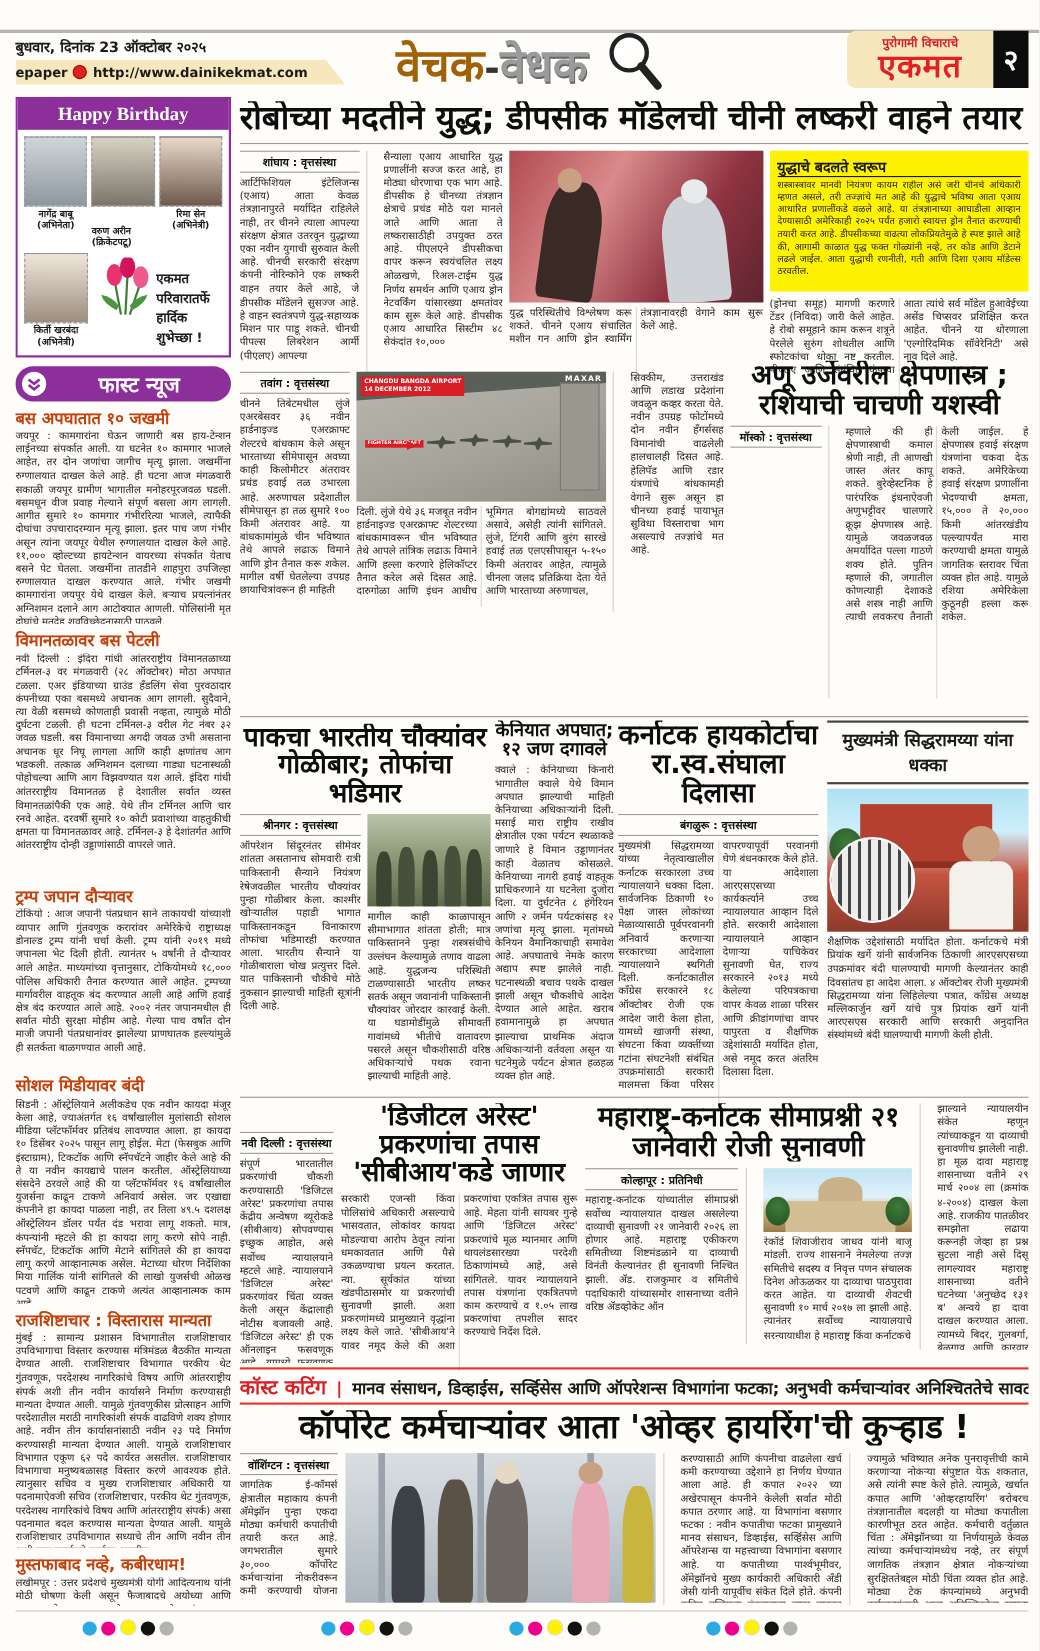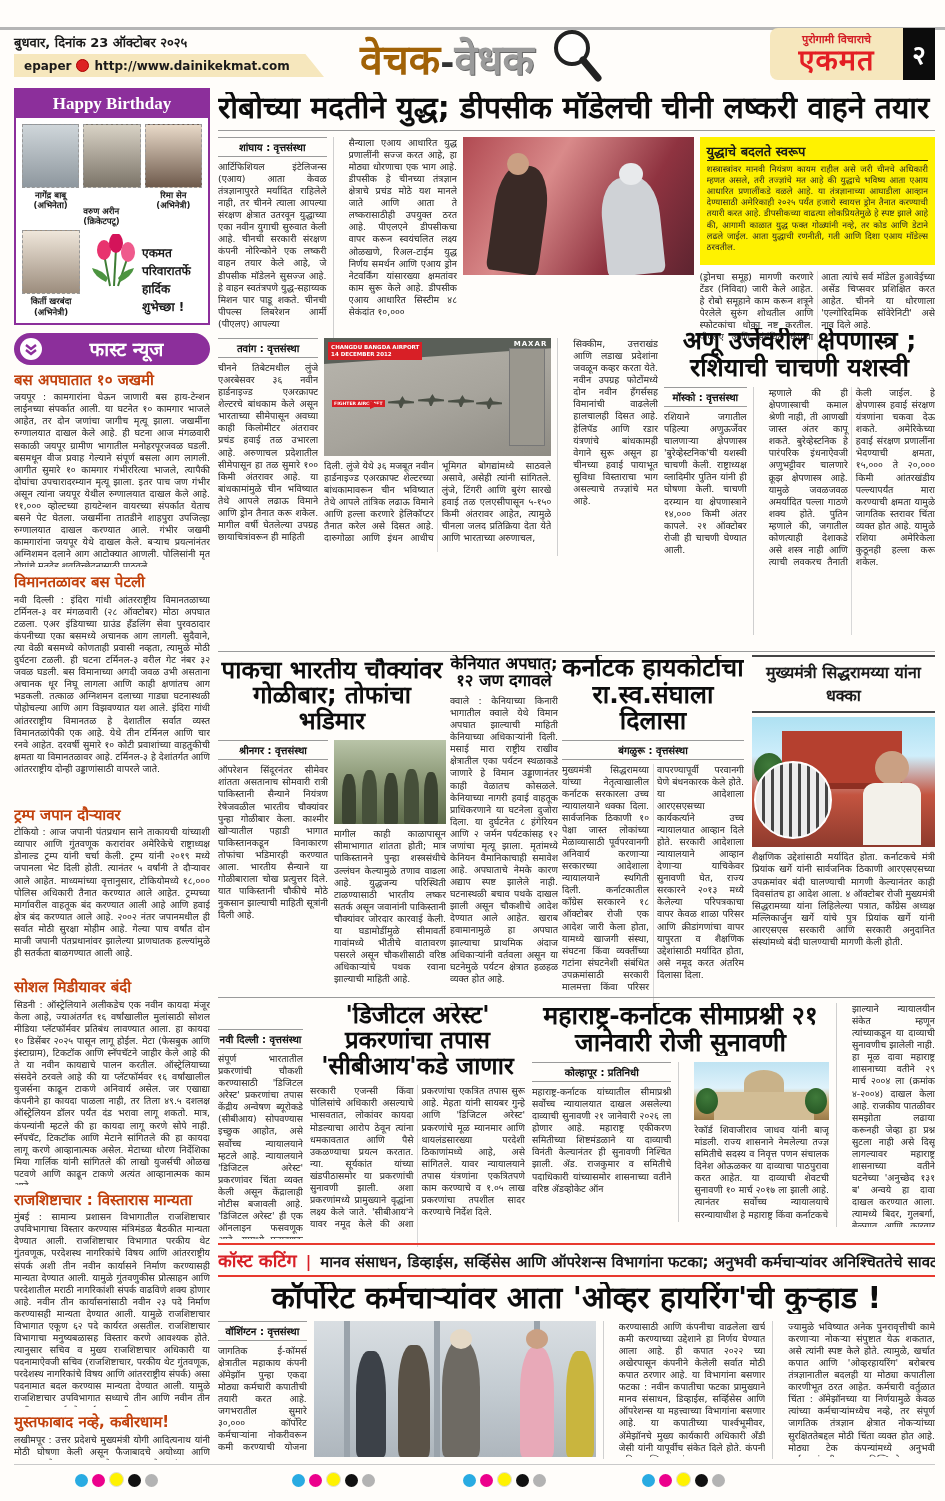--- a/index.html
+++ b/index.html
@@ -23,21 +23,21 @@
        clip-path:polygon(0 45%,45% 35%,55% 0,65% 35%,100% 45%,100% 60%,60% 65%,52% 100%,46% 100%,40% 65%,0 60%);}
   .tree{position:absolute;background:radial-gradient(circle at 50% 35%,#3f7a3a,#235222);border-radius:50%;}
 </style>
 </head>
 <body>
 
 <div id="paper">
 
   <div class="abs" style="left:0;top:27px;width:945px;height:3px;background:#b5b5b5;"></div>
   <div class="abs" style="left:14px;top:33px;font-size:13px;font-weight:bold;">बुधवार, दिनांक 23 ऑक्टोबर २०२५</div>
-  <div class="abs band" style="left:14px;top:54px;width:300px;height:23px;clip-path:polygon(0 0,94% 0,100% 100%,0 100%);display:flex;align-items:center;padding-left:10px;">
+  <div class="abs band" style="left:14px;top:54px;width:300px;height:23px;clip-path:polygon(0 0,94% 0,100% 100%,0 100%);display:flex;align-items:center;">
     <span style="font-size:12px;font-weight:bold;">epaper</span>
     <span style="display:inline-block;width:11px;height:11px;border-radius:50%;background:#d22;margin:0 5px;border:1px solid #a00;"></span>
     <span style="font-size:12px;font-weight:bold;">http://www.dainikekmat.com</span>
   </div>
   <div class="abs" style="left:360px;top:30px;width:260px;height:50px;white-space:nowrap;">
     <span style="font-size:41px;font-weight:bold;color:#a16207;">वेचक</span><span style="font-size:34px;font-weight:bold;color:#333;">-</span><span style="font-size:41px;font-weight:bold;color:#9b9b9b;text-shadow:1px 1px 0 #666;">वेधक</span>
   </div>
   <svg class="abs" style="left:548px;top:26px;" width="56" height="58" viewBox="0 0 56 58">
     <circle cx="24" cy="22" r="16" fill="rgba(255,255,255,0.5)" stroke="#222" stroke-width="4"></circle>
     <line x1="35" y1="34" x2="50" y2="52" stroke="#222" stroke-width="7" stroke-linecap="round"></line>
@@ -135,20 +135,21 @@
       <div class="colrule" style="width:112px;">
         <div class="bt" style="height:226px;">सैन्याला एआय आधारित युद्ध प्रणालींनी सज्ज करत आहे, हा मोठ्या धोरणाचा एक भाग आहे. डीपसीक हे चीनच्या तंत्रज्ञान क्षेत्राचे प्रचंड मोठे यश मानले जाते आणि आता ते लष्करासाठीही उपयुक्त ठरत आहे. पीएलएने डीपसीकचा वापर करून स्वयंचलित लक्ष्य ओळखणे, रिअल-टाईम युद्ध निर्णय समर्थन आणि एआय ड्रोन नेटवर्किंग यांसारख्या क्षमतांवर काम सुरू केले आहे. डीपसीक एआय आधारित सिस्टीम ४८ सेकंदांत १०,०००</div>
       </div>
       <div style="width:238px;">
         <div class="photo" style="height:138px;background:linear-gradient(120deg,#b14a52 0%,#d98a8a 35%,#8f3340 70%,#5d2430 100%);">
           <div class="sil" style="left:30px;top:28px;width:52px;height:108px;background:#3a2a26;transform:rotate(8deg);"></div>
           <div class="sil" style="left:44px;top:16px;width:22px;height:22px;border-radius:50%;background:#caa083;"></div>
           <div class="sil" style="left:140px;top:40px;width:58px;height:98px;background:#cfd2d6;transform:rotate(-6deg);"></div>
           <div class="sil" style="left:156px;top:26px;width:24px;height:22px;border-radius:50%;background:#e8eaec;"></div>
         </div>
+        <div class="bt two-col" style="height:80px;margin-top:4px;">युद्ध परिस्थितीचे विश्लेषण करू शकते. चीनने एआय संचालित मशीन गन आणि ड्रोन स्वार्मिंग तंत्रज्ञानावरही वेगाने काम सुरू केले आहे.</div>
       </div>
       <div style="width:243px;">
         <div style="background:#fff200;padding:5px 7px;height:118px;overflow:hidden;">
           <div style="font-weight:bold;font-size:13px;border-bottom:1px solid #111;margin-bottom:3px;">युद्धाचे बदलते स्वरूप</div>
           <div class="bt" style="font-size:8.6px;">शस्त्रास्त्रांवर मानवी नियंत्रण कायम राहील असे जरी चीनचे अधिकारी म्हणत असले, तरी तज्ज्ञांचे मत आहे की युद्धाचे भविष्य आता एआय आधारित प्रणालींकडे वळले आहे. या तंत्रज्ञानाच्या आघाडीला आव्हान देण्यासाठी अमेरिकाही २०२५ पर्यंत हजारो स्वायत्त ड्रोन तैनात करण्याची तयारी करत आहे. डीपसीकच्या वाढत्या लोकप्रियतेमुळे हे स्पष्ट झाले आहे की, आगामी काळात युद्ध फक्त गोळ्यांनी नव्हे, तर कोड आणि डेटाने लढले जाईल. आता युद्धाची रणनीती, गती आणि दिशा एआय मॉडेल्स ठरवतील.</div>
         </div>
         <div class="bt two-col" style="height:96px;margin-top:6px;">(ड्रोनचा समूह) मागणी करणारे टेंडर (निविदा) जारी केले आहेत. हे रोबो समूहाने काम करून शत्रूने पेरलेले सुरुंग शोधतील आणि स्फोटकांचा धोका नष्ट करतील. पीएलए आणि संबंधित कंपन्या आता त्यांचे सर्व मॉडेल हुआवेईच्या असेंड चिप्सवर प्रशिक्षित करत आहेत. चीनने या धोरणाला 'एल्गोरिदमिक सॉवेरेनिटी' असे नाव दिले आहे.</div>
       </div>
     </div>
   </div>
@@ -181,21 +182,20 @@
         <div class="bt" style="height:216px;">सिक्कीम, उत्तराखंड आणि लडाख प्रदेशांना जवळून कव्हर करता येते. नवीन उपग्रह फोटोंमध्ये दोन नवीन हँगर्ससह विमानांची वाढलेली हालचालही दिसत आहे. हेलिपॅड आणि रडार यंत्रणांचे बांधकामही वेगाने सुरू असून हा चीनच्या हवाई पायाभूत सुविधा विस्ताराचा भाग असल्याचे तज्ज्ञांचे मत आहे.</div>
       </div>
     </div>
   </div>
 
   <div class="abs" style="left:664px;top:328px;width:271px;">
     <div class="hl" style="font-size:25px;">अणू उर्जेवरील क्षेपणास्त्र ; रशियाची चाचणी यशस्वी</div>
     <div style="display:flex;gap:6px;margin-top:6px;height:250px;">
       <div style="width:86px;">
         <div class="byline">मॉस्को : वृत्तसंस्था</div>
-        <div class="bt" style="height:218px;">रशियाने जगातील पहिल्या अणुऊर्जेवर चालणाऱ्या क्षेपणास्त्र 'बुरेव्हेस्टनिक'ची यशस्वी चाचणी केली. राष्ट्राध्यक्ष व्लादिमीर पुतिन यांनी ही घोषणा केली. चाचणी दरम्यान या क्षेपणास्त्राने १४,००० किमी अंतर कापले. २१ ऑक्टोबर रोजी ही चाचणी घेण्यात आली.</div>
       </div>
       <div class="bt two-col colrule" style="width:173px;height:248px;">म्हणाले की ही क्षेपणास्त्राची कमाल श्रेणी नाही, ती आणखी जास्त अंतर कापू शकते. बुरेव्हेस्टनिक हे पारंपरिक इंधनाऐवजी अणुभट्टीवर चालणारे क्रूझ क्षेपणास्त्र आहे. यामुळे जवळजवळ अमर्यादित पल्ला गाठणे शक्य होते. पुतिन म्हणाले की, जगातील कोणत्याही देशाकडे असे शस्त्र नाही आणि त्याची लवकरच तैनाती केली जाईल. हे क्षेपणास्त्र हवाई संरक्षण यंत्रणांना चकवा देऊ शकते. अमेरिकेच्या हवाई संरक्षण प्रणालींना भेदण्याची क्षमता, १५,००० ते २०,००० किमी आंतरखंडीय पल्ल्यापर्यंत मारा करण्याची क्षमता यामुळे जागतिक स्तरावर चिंता व्यक्त होत आहे. यामुळे रशिया अमेरिकेला कुठूनही हल्ला करू शकेल.</div>
     </div>
   </div>
 
   <div class="rule-h" style="left:218px;top:651px;width:717px;"></div>
 
   <div class="abs" style="left:218px;top:658px;width:228px;">
     <div class="hl" style="font-size:24px;">पाकचा भारतीय चौक्यांवर गोळीबार; तोफांचा भडिमार</div>
     <div style="display:flex;gap:6px;margin-top:6px;height:268px;">

